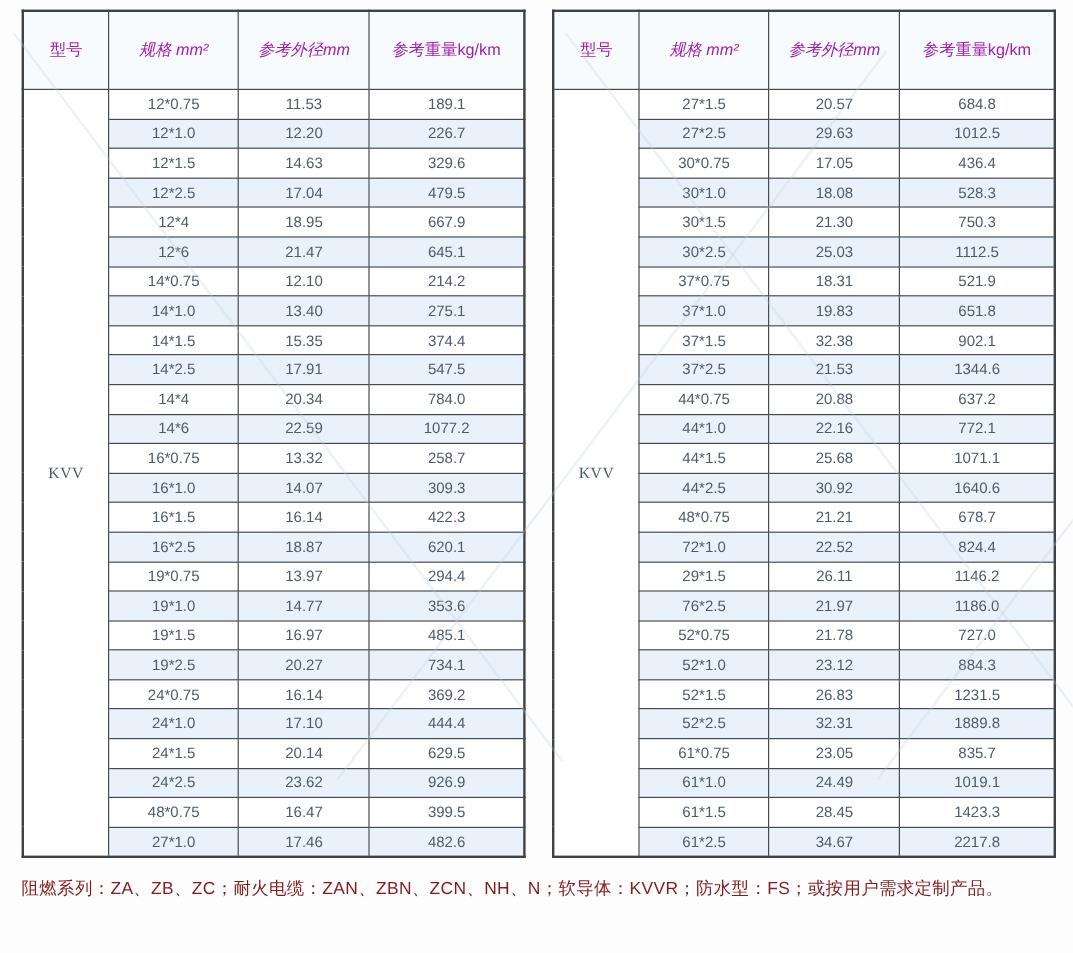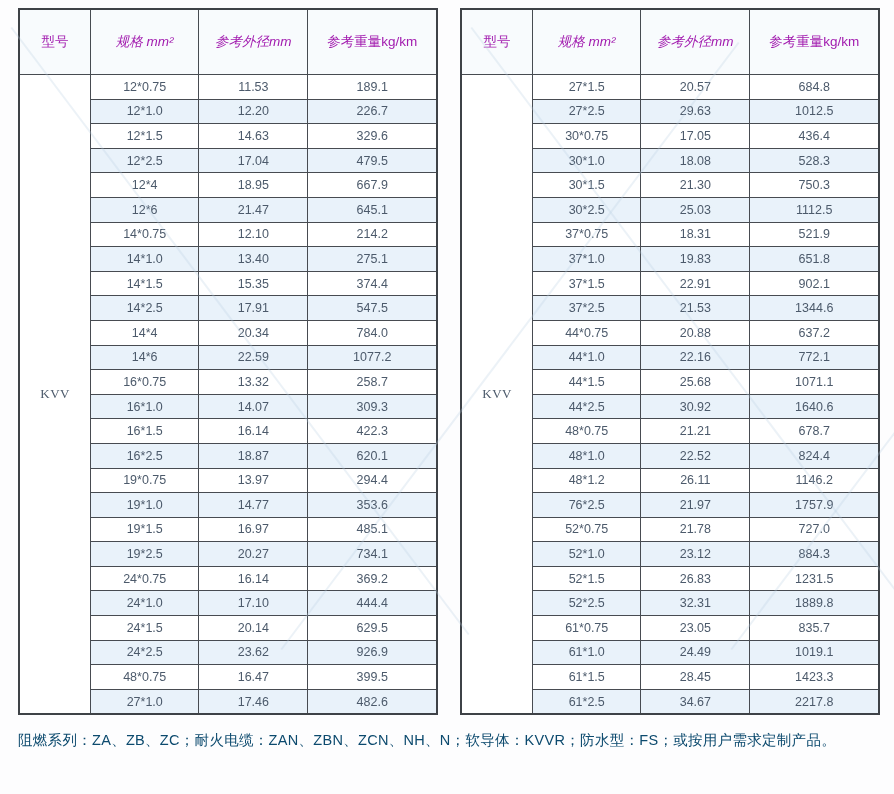--- a/index.html
+++ b/index.html
@@ -59,21 +59,21 @@
     background: #ffffff !important;
     font-size: 13px;
     letter-spacing: 0.5px;
     font-family: Liberation Serif, serif;
   }
   .note {
     position: relative;
     z-index: 1;
     margin: 16px 0 0 18px;
     font-size: 14.5px;
-    color: #0c4a6e;
+    color: #7f1d1d;
     letter-spacing: 0.3px;
   }
   
   .wm {
     position: absolute;
     width: 760px;
     height: 2px;
     background: rgba(188, 208, 228, 0.28);
     pointer-events: none;
     z-index: 2;
@@ -282,21 +282,21 @@
             <td>18.31</td>
             <td>521.9</td>
           </tr>
           <tr>
             <td>37*1.0</td>
             <td>19.83</td>
             <td>651.8</td>
           </tr>
           <tr>
             <td>37*1.5</td>
-            <td>22.91</td>
+            <td>32.38</td>
             <td>902.1</td>
           </tr>
           <tr>
             <td>37*2.5</td>
             <td>21.53</td>
             <td>1344.6</td>
           </tr>
           <tr>
             <td>44*0.75</td>
             <td>20.88</td>
@@ -316,33 +316,33 @@
             <td>44*2.5</td>
             <td>30.92</td>
             <td>1640.6</td>
           </tr>
           <tr>
             <td>48*0.75</td>
             <td>21.21</td>
             <td>678.7</td>
           </tr>
           <tr>
-            <td>48*1.0</td>
+            <td>72*1.0</td>
             <td>22.52</td>
             <td>824.4</td>
           </tr>
           <tr>
-            <td>48*1.2</td>
+            <td>29*1.5</td>
             <td>26.11</td>
             <td>1146.2</td>
           </tr>
           <tr>
             <td>76*2.5</td>
             <td>21.97</td>
-            <td>1757.9</td>
+            <td>1186.0</td>
           </tr>
           <tr>
             <td>52*0.75</td>
             <td>21.78</td>
             <td>727.0</td>
           </tr>
           <tr>
             <td>52*1.0</td>
             <td>23.12</td>
             <td>884.3</td>

